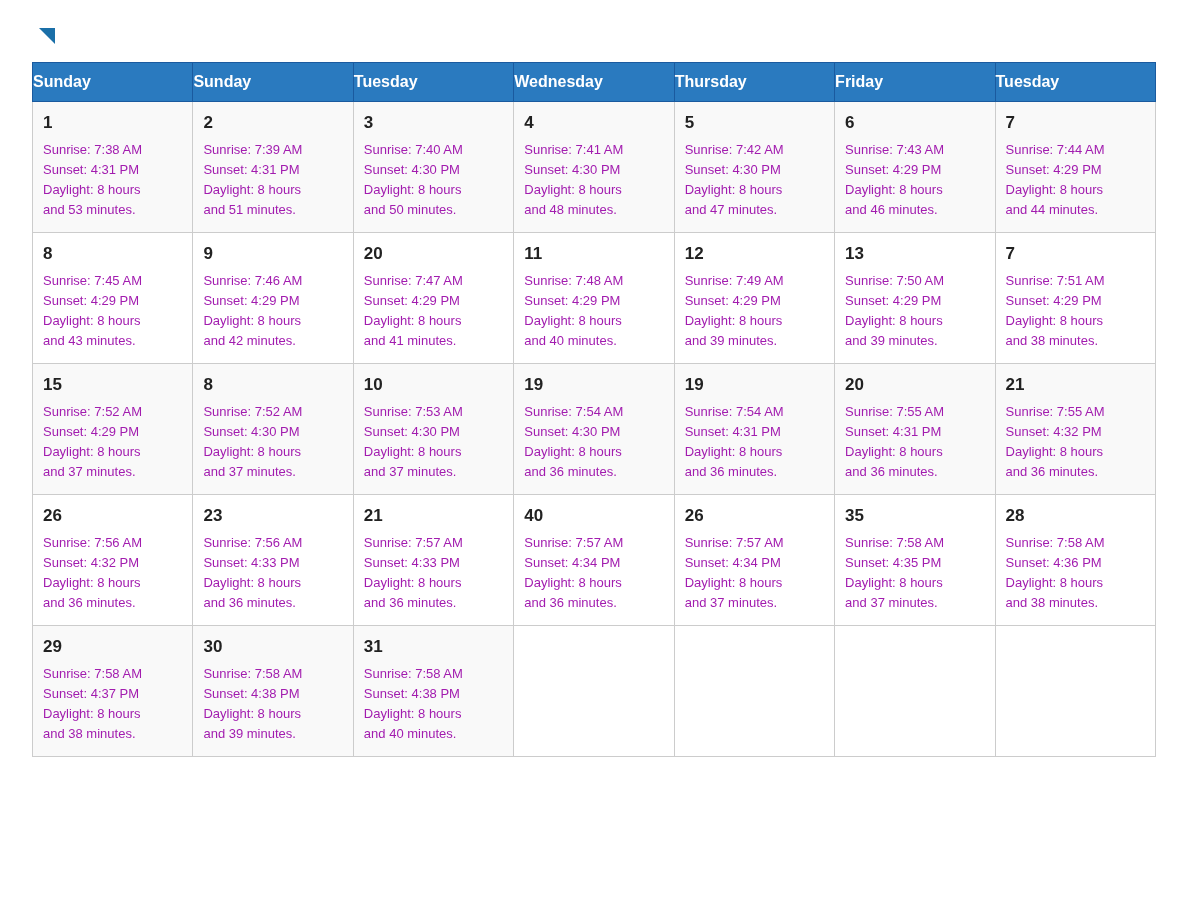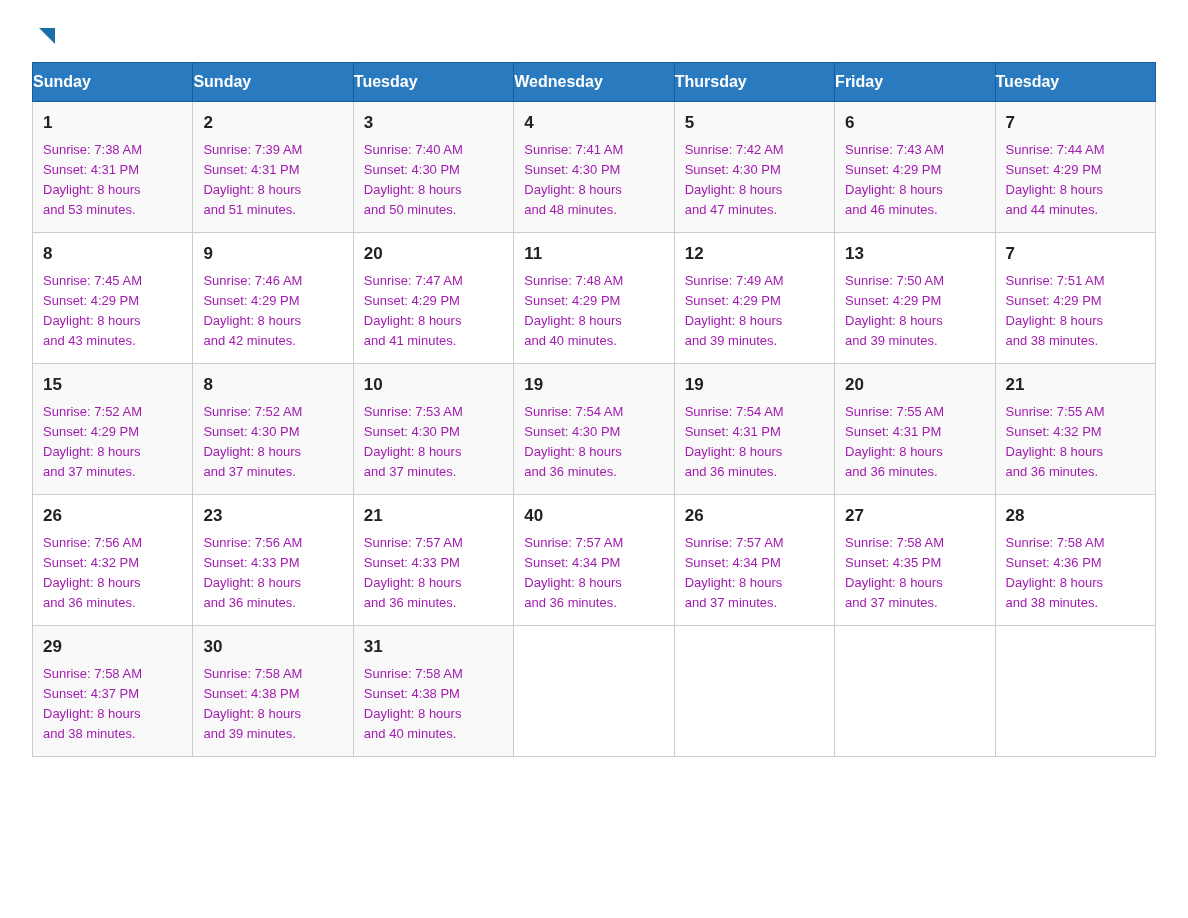--- a/index.html
+++ b/index.html
@@ -239,21 +239,21 @@
         </td>
         <td>
           <span class="day-number">40</span>
           <div class="day-info">Sunrise: 7:57 AM<br>Sunset: 4:34 PM<br>Daylight: 8 hours<br>and 36 minutes.</div>
         </td>
         <td>
           <span class="day-number">26</span>
           <div class="day-info">Sunrise: 7:57 AM<br>Sunset: 4:34 PM<br>Daylight: 8 hours<br>and 37 minutes.</div>
         </td>
         <td>
-          <span class="day-number">27</span>
+          <span class="day-number">35</span>
           <div class="day-info">Sunrise: 7:58 AM<br>Sunset: 4:35 PM<br>Daylight: 8 hours<br>and 37 minutes.</div>
         </td>
         <td>
           <span class="day-number">28</span>
           <div class="day-info">Sunrise: 7:58 AM<br>Sunset: 4:36 PM<br>Daylight: 8 hours<br>and 38 minutes.</div>
         </td>
       </tr>
       <tr>
         <td>
           <span class="day-number">29</span>

